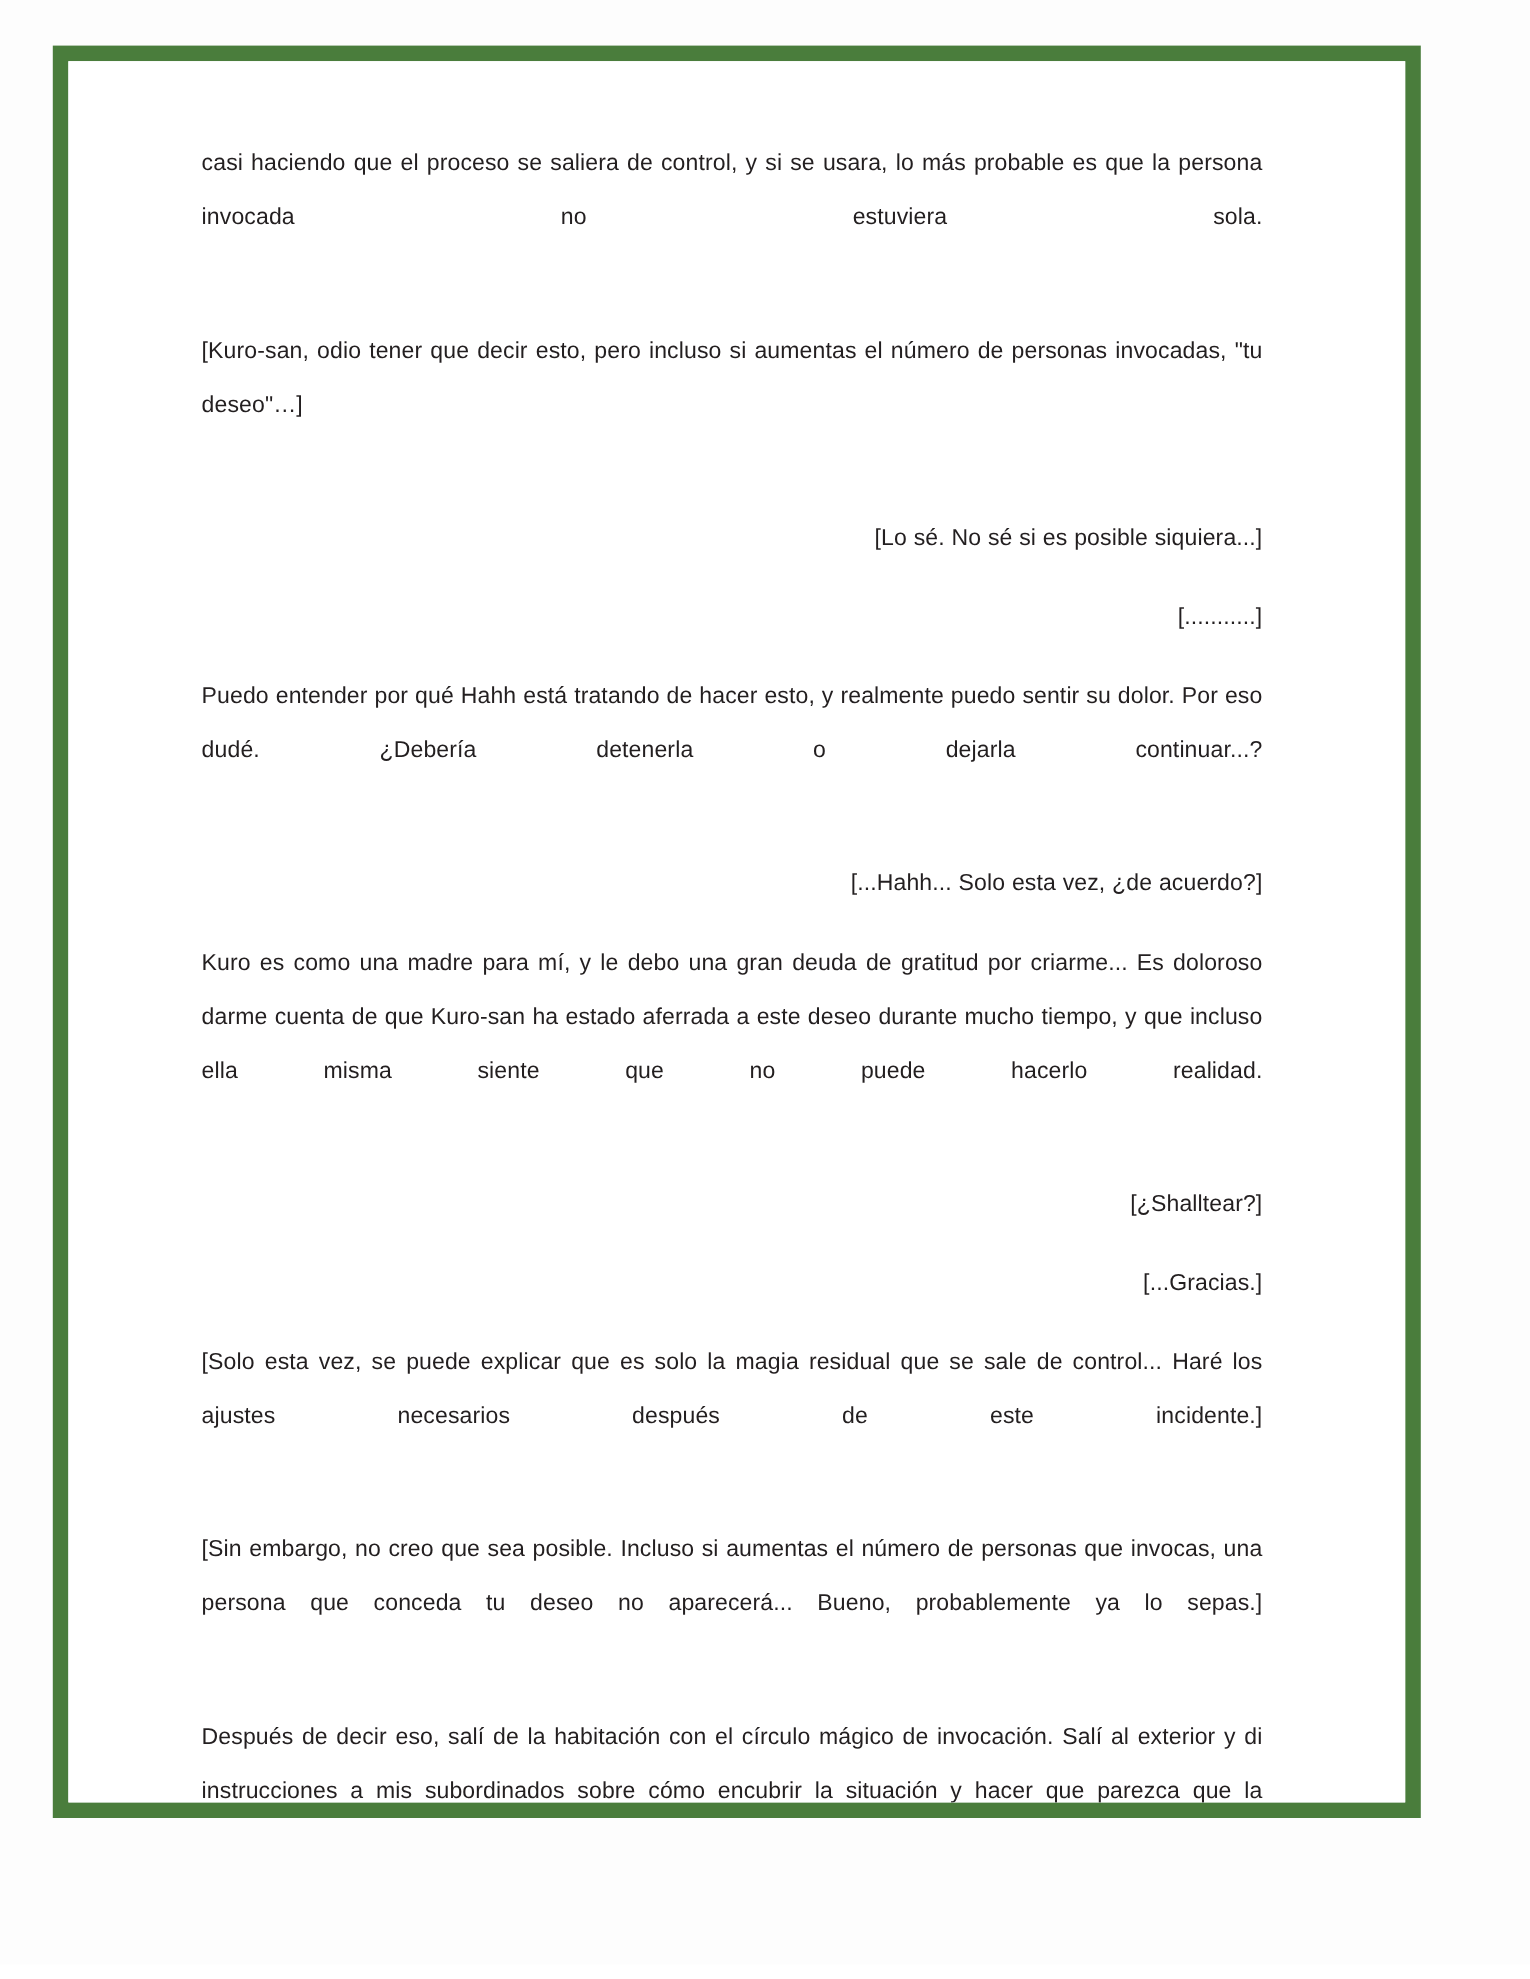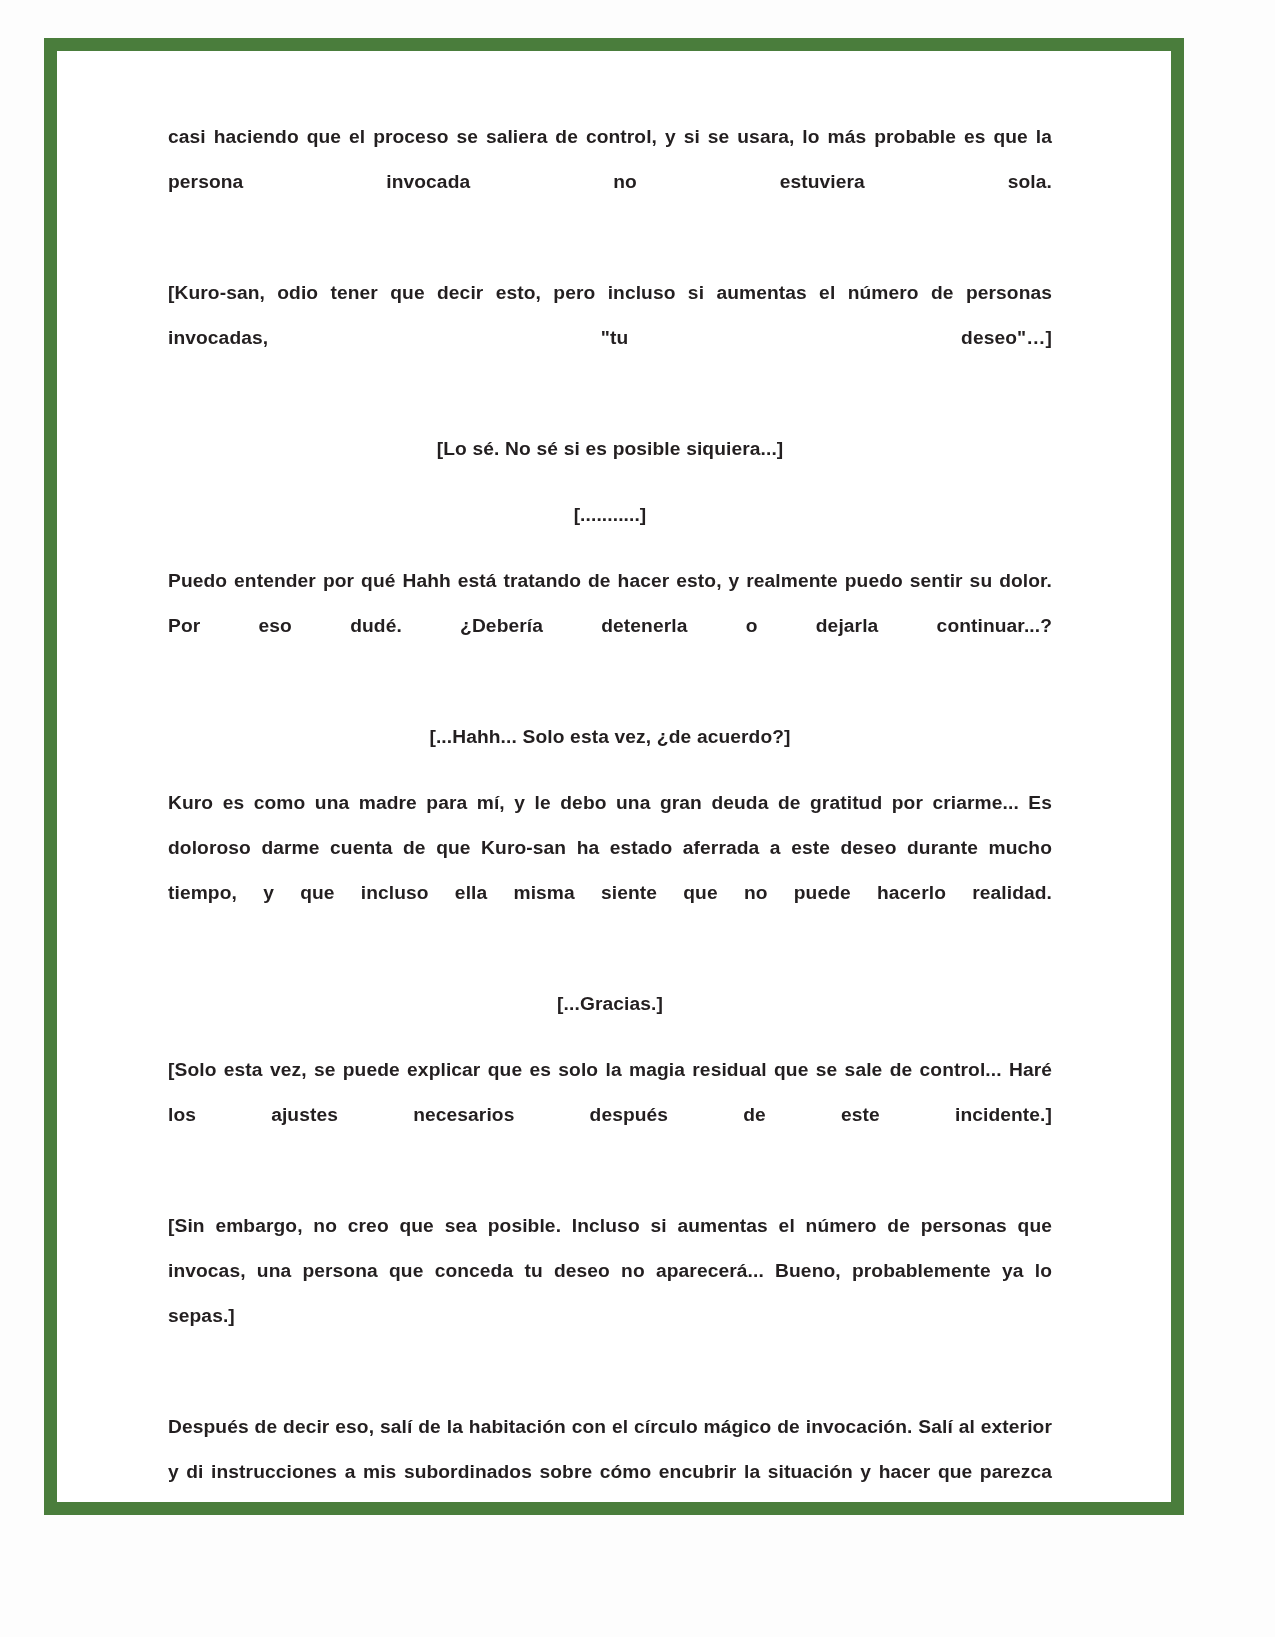--- a/index.html
+++ b/index.html
@@ -15,21 +15,20 @@
     -webkit-font-smoothing: antialiased;
   }
 
   
   .page-canvas {
     position: relative;
     width: 1275px;
     height: 1637px;
     background: #fdfdfd;
     box-sizing: border-box;
-    font-weight: bold;
   }
 
   
   .green-frame {
     position: absolute;
     left: 44px;
     top: 38px;
     width: 1140px;
     height: 1477px;
     border: 13px solid #4a7d3c;
@@ -69,39 +68,40 @@
   }
 
   
   p.para::after {
     content: "";
     display: inline-block;
     width: 100%;
   }
 
   p.para.short {
-    text-align: center;
+    text-align: right;
   }
   p.para.short::after { content: none; }
 </style>
 </head>
 <body>
 
 <div class="page-canvas">
   <div class="green-frame">
     <div class="sheet">
       <div class="text-column">
 
         <p class="para">casi haciendo que el proceso se saliera de control, y si se usara, lo más probable es que la persona invocada no estuviera sola.</p>
         <p class="para">[Kuro-san, odio tener que decir esto, pero incluso si aumentas el número de personas invocadas, "tu deseo"…]</p>
         <p class="para short">[Lo sé. No sé si es posible siquiera...]</p>
         <p class="para short">[...........]</p>
         <p class="para">Puedo entender por qué Hahh está tratando de hacer esto, y realmente puedo sentir su dolor. Por eso dudé. ¿Debería detenerla o dejarla continuar...?</p>
         <p class="para short">[...Hahh... Solo esta vez, ¿de acuerdo?]</p>
         <p class="para">Kuro es como una madre para mí, y le debo una gran deuda de gratitud por criarme... Es doloroso darme cuenta de que Kuro-san ha estado aferrada a este deseo durante mucho tiempo, y que incluso ella misma siente que no puede hacerlo realidad.</p>
+        <p class="para short">[¿Shalltear?]</p>
         <p class="para short">[...Gracias.]</p>
         <p class="para">[Solo esta vez, se puede explicar que es solo la magia residual que se sale de control... Haré los ajustes necesarios después de este incidente.]</p>
         <p class="para">[Sin embargo, no creo que sea posible. Incluso si aumentas el número de personas que invocas, una persona que conceda tu deseo no aparecerá... Bueno, probablemente ya lo sepas.]</p>
         <p class="para">Después de decir eso, salí de la habitación con el círculo mágico de invocación. Salí al exterior y di instrucciones a mis subordinados sobre cómo encubrir la situación y hacer que parezca que la energía mágica en los alrededores se salió de control, y deseando que no hubiera irregularidades que ocurrieran, esperé al día siguiente.</p>
 
       </div>
     </div>
   </div>
 </div>
 

